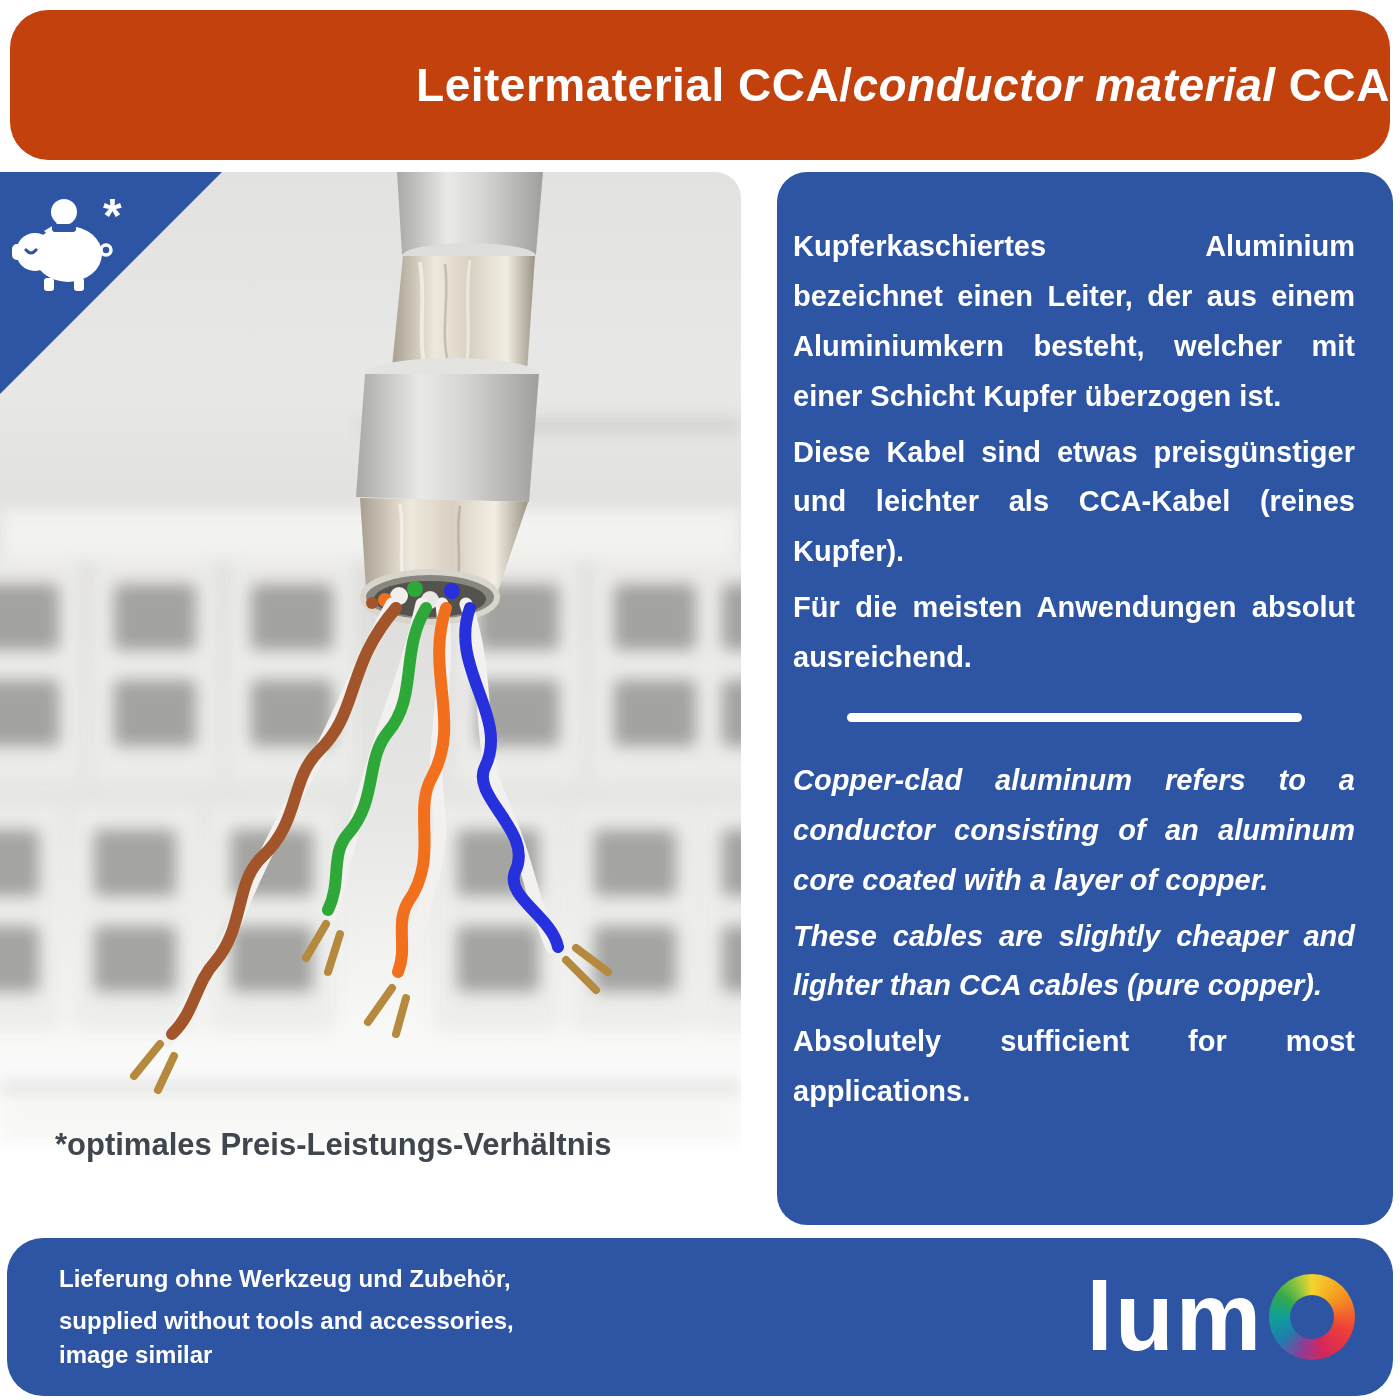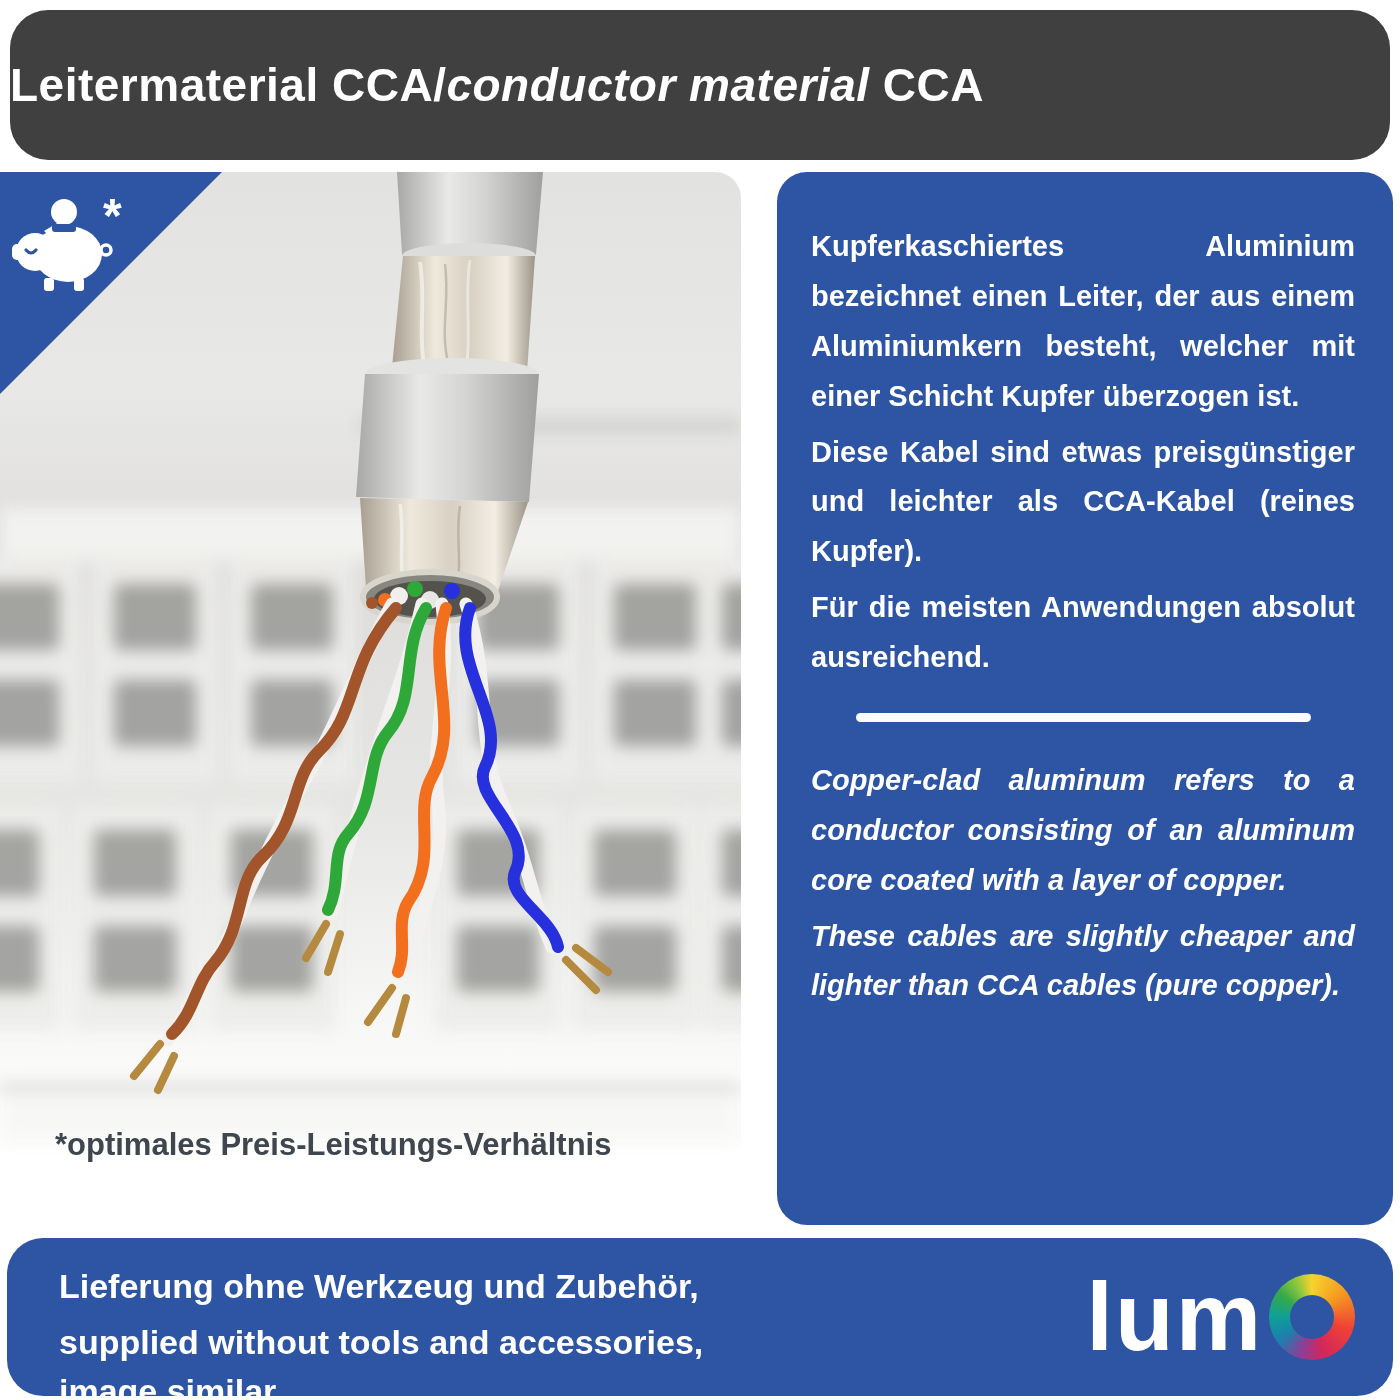--- a/index.html
+++ b/index.html
@@ -3,22 +3,22 @@
 <meta charset="utf-8">
 <style>
   html,body{margin:0;padding:0;background:#ffffff;}
   #canvas{
     position:relative;width:1400px;height:1400px;overflow:hidden;background:#ffffff;
     font-family:"Liberation Sans", sans-serif;
   }
   
   .banner{
     position:absolute;left:10px;top:10px;width:1380px;height:150px;
-    background:#404040;border-radius:38px;
-    display:flex;align-items:center;justify-content:flex-start;
+    background:#c2410c;border-radius:38px;
+    display:flex;align-items:center;justify-content:flex-end;
   }
   .banner h1{
     margin:0;color:#ffffff;font-size:46px;font-weight:700;letter-spacing:.5px;white-space:nowrap;
   }
   .banner h1 .it{font-style:italic;}
   
   .photo{
     position:absolute;left:0;top:172px;width:741px;height:1063px;overflow:hidden;
     border-radius:0 26px 26px 0;
     background:linear-gradient(180deg,#e2e2e0 0%,#e8e8e6 20%,#dedddc 38%,#e6e6e4 60%,#f6f6f5 78%,#ffffff 92%,#ffffff 100%);
@@ -37,37 +37,37 @@
   .footnote-bold{
     position:absolute;left:55px;top:942px;color:#3f464e;font-size:31px;font-weight:700;white-space:nowrap;margin-top:13px;
   }
   .footnote-italic{
     position:absolute;left:55px;top:985px;color:#3f464e;font-size:25px;font-weight:700;font-style:italic;white-space:nowrap;
   }
   
   .info{
     position:absolute;left:777px;top:172px;width:616px;height:1053px;
     background:#2d55a3;border-radius:30px;box-sizing:border-box;
-    padding:50px 38px 40px 34px;color:#ffffff;overflow:hidden;
+    padding:50px 38px 40px 16px;color:#ffffff;overflow:hidden;
   }
   .info p{
     margin:0 0 6px 0;font-size:29px;font-weight:700;line-height:1.72;
     text-align:justify;
   }
   .info p.it{font-style:italic;}
   .divider{
     width:455px;height:9px;border-radius:5px;background:#ffffff;margin:30px auto 34px auto;
   }
   
   .footer{
     position:absolute;left:7px;top:1238px;width:1386px;height:158px;
     background:#2d55a3;border-radius:36px;color:#ffffff;
   }
   .footer .txt{position:absolute;left:52px;top:24px;}
-  .footer .l{font-size:34px;font-weight:700;line-height:1.42;}
+  .footer .l{font-size:24px;font-weight:700;line-height:1.42;}
   .footer .l.it{}
   .footer .gap{height:8px;}
   .logo{
     position:absolute;right:32px;top:50%;transform:translateY(-50%);
     display:flex;align-items:center;color:#ffffff;font-weight:700;font-size:96px;letter-spacing:2px;line-height:1;
   }
   .logo-o{
     position:relative;width:86px;height:86px;border-radius:50%;margin:0 6px;
     background:conic-gradient(from 0deg,#f6d32d,#f59b20 14%,#ef4136 30%,#d3265c 45%,#8a3f98 55%,#1d7fae 65%,#0e9f97 75%,#35a94c 85%,#8cc63e 93%,#f6d32d);
   }
@@ -227,20 +227,21 @@
     <div class="footnote-bold">*optimales Preis-Leistungs-Verhältnis</div>
   </section>
 
   <section class="info">
     <p>Kupferkaschiertes Aluminium bezeichnet einen Leiter, der aus einem Aluminiumkern besteht, welcher mit einer Schicht Kupfer überzogen ist.</p>
     <p>Diese Kabel sind etwas preisgünstiger und leichter als CCA-Kabel (reines Kupfer).</p>
     <p>Für die meisten Anwendungen absolut ausreichend.</p>
     <div class="divider"></div>
     <p class="it">Copper-clad aluminum refers to a conductor consisting of an aluminum core coated with a layer of copper.</p>
     <p class="it">These cables are slightly cheaper and lighter than CCA cables (pure copper).</p>
+    <p>Absolutely sufficient for most applications.</p>
   </section>
 
   <footer class="footer">
     <div class="txt">
       <div class="l">Lieferung ohne Werkzeug und Zubehör,</div>
       <div class="gap"></div>
       <div class="l it">supplied without tools and accessories,</div>
       <div class="l it">image similar</div>
     </div>
     <div class="logo">

